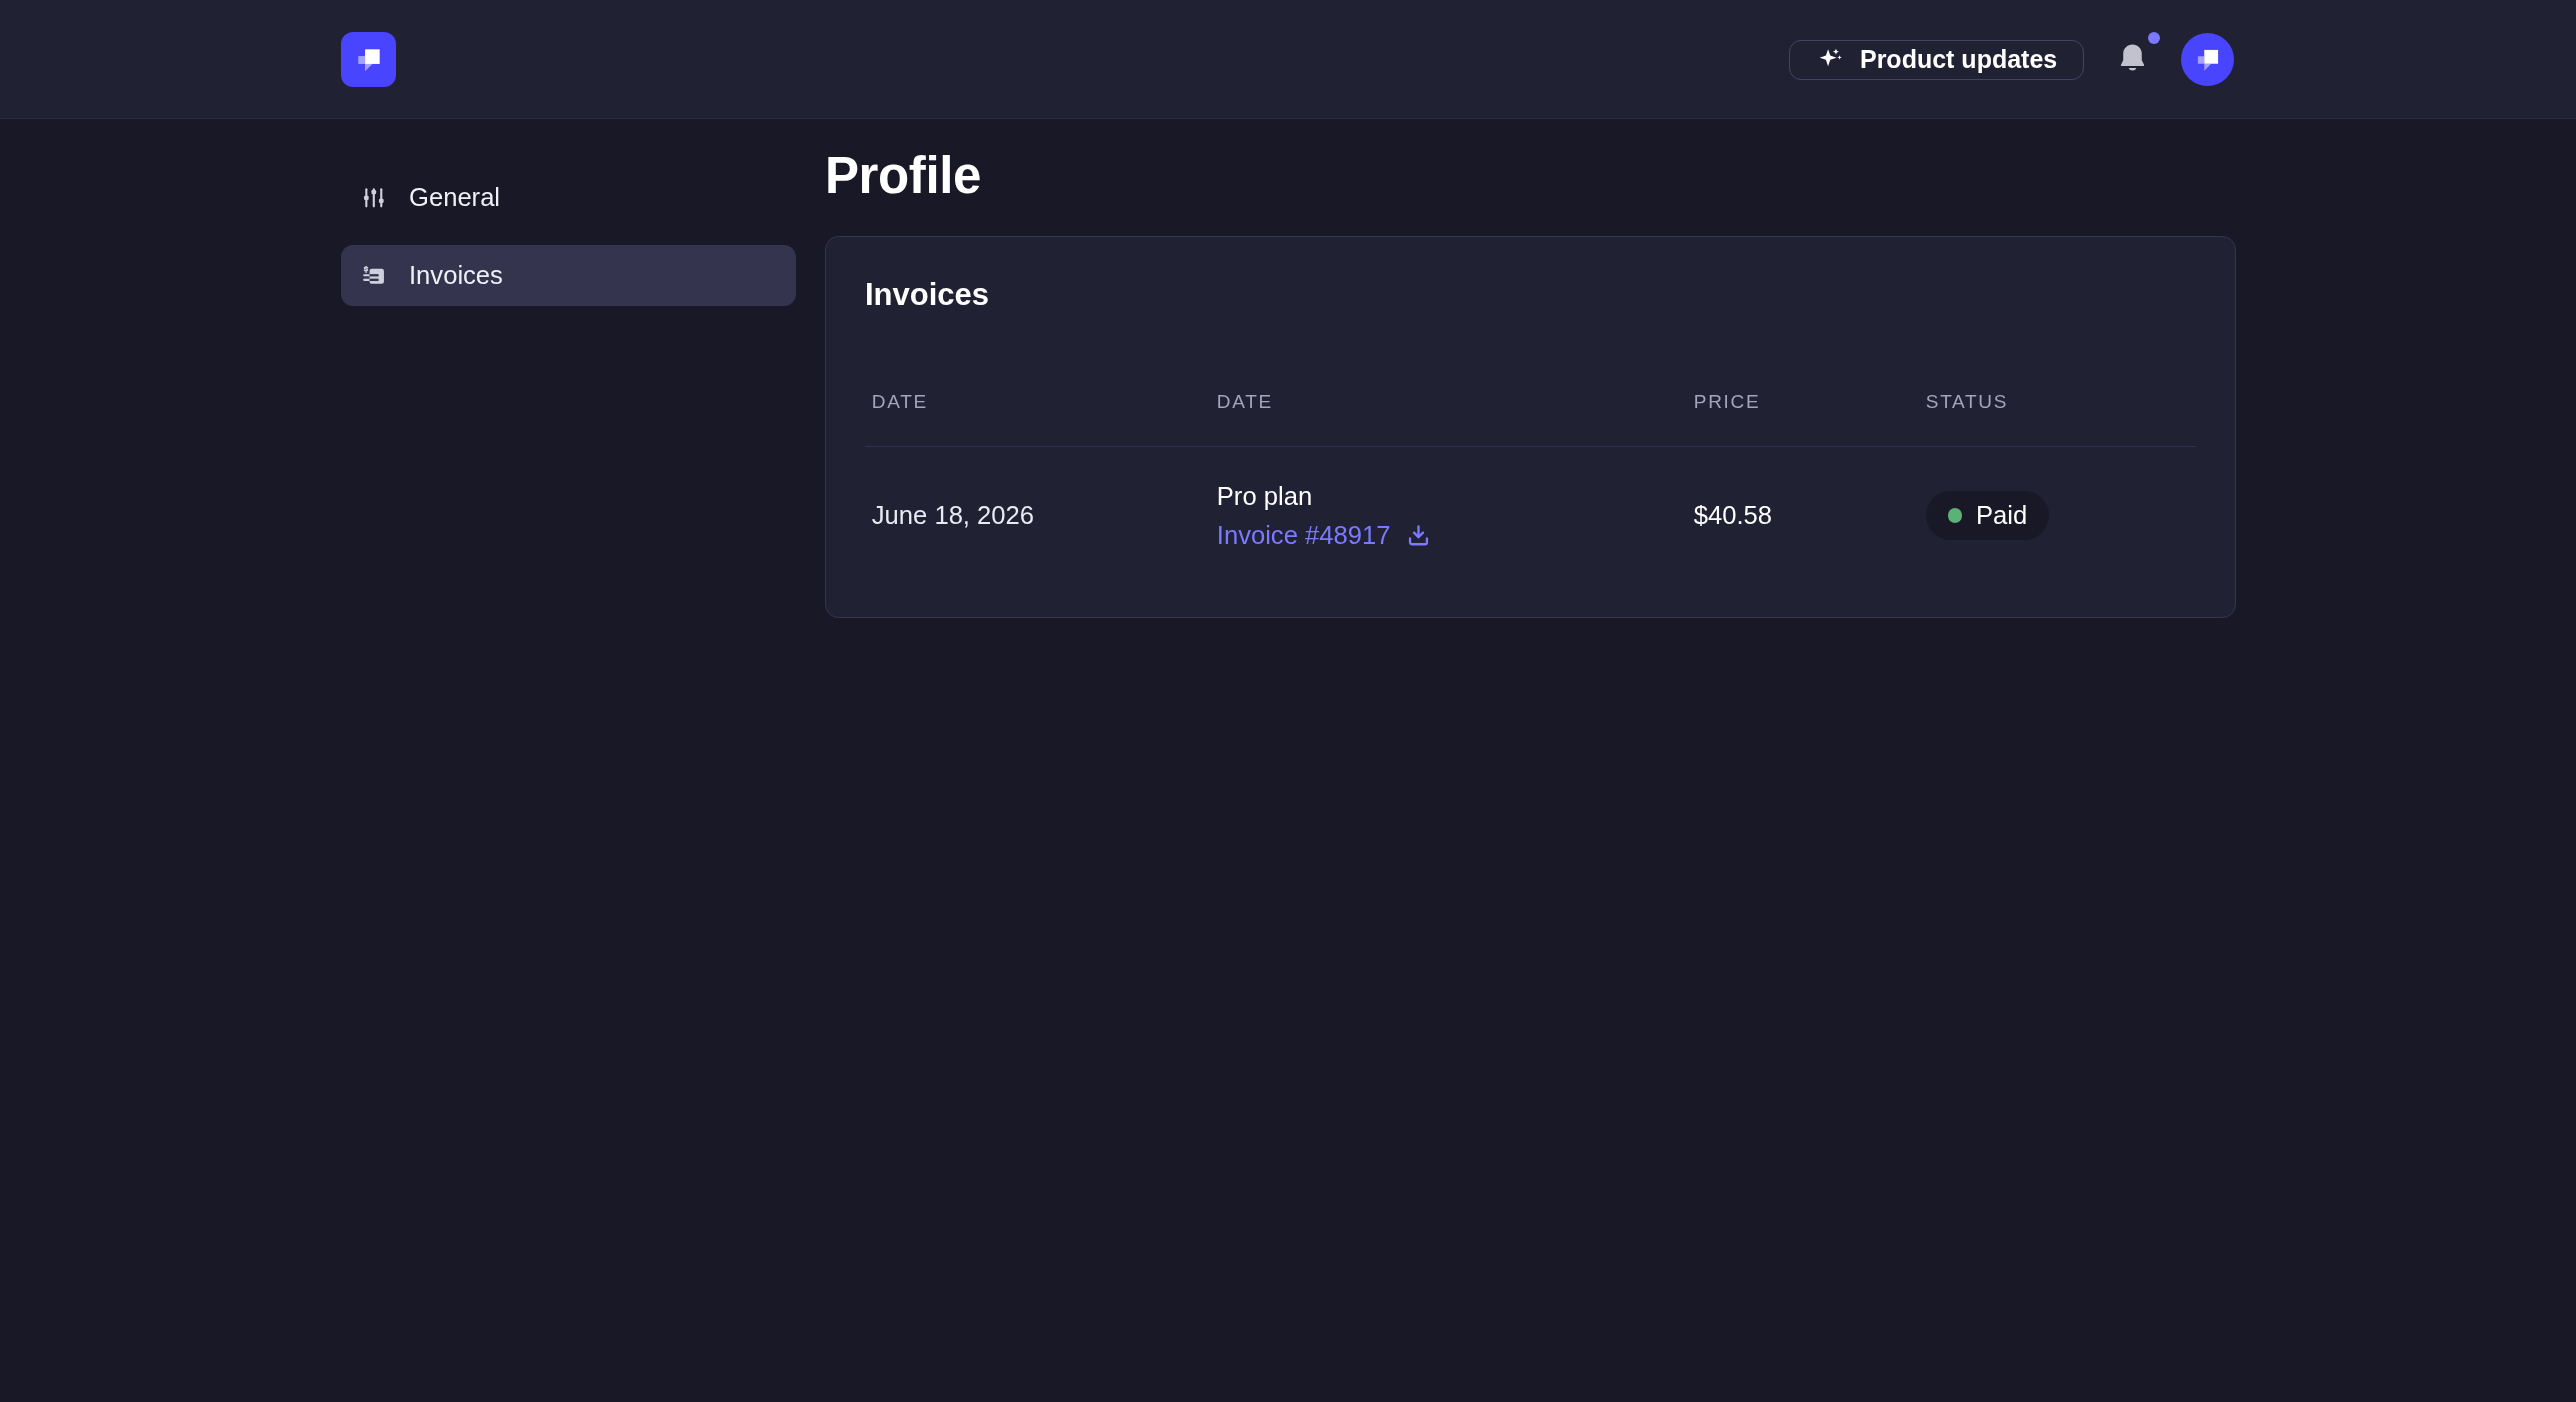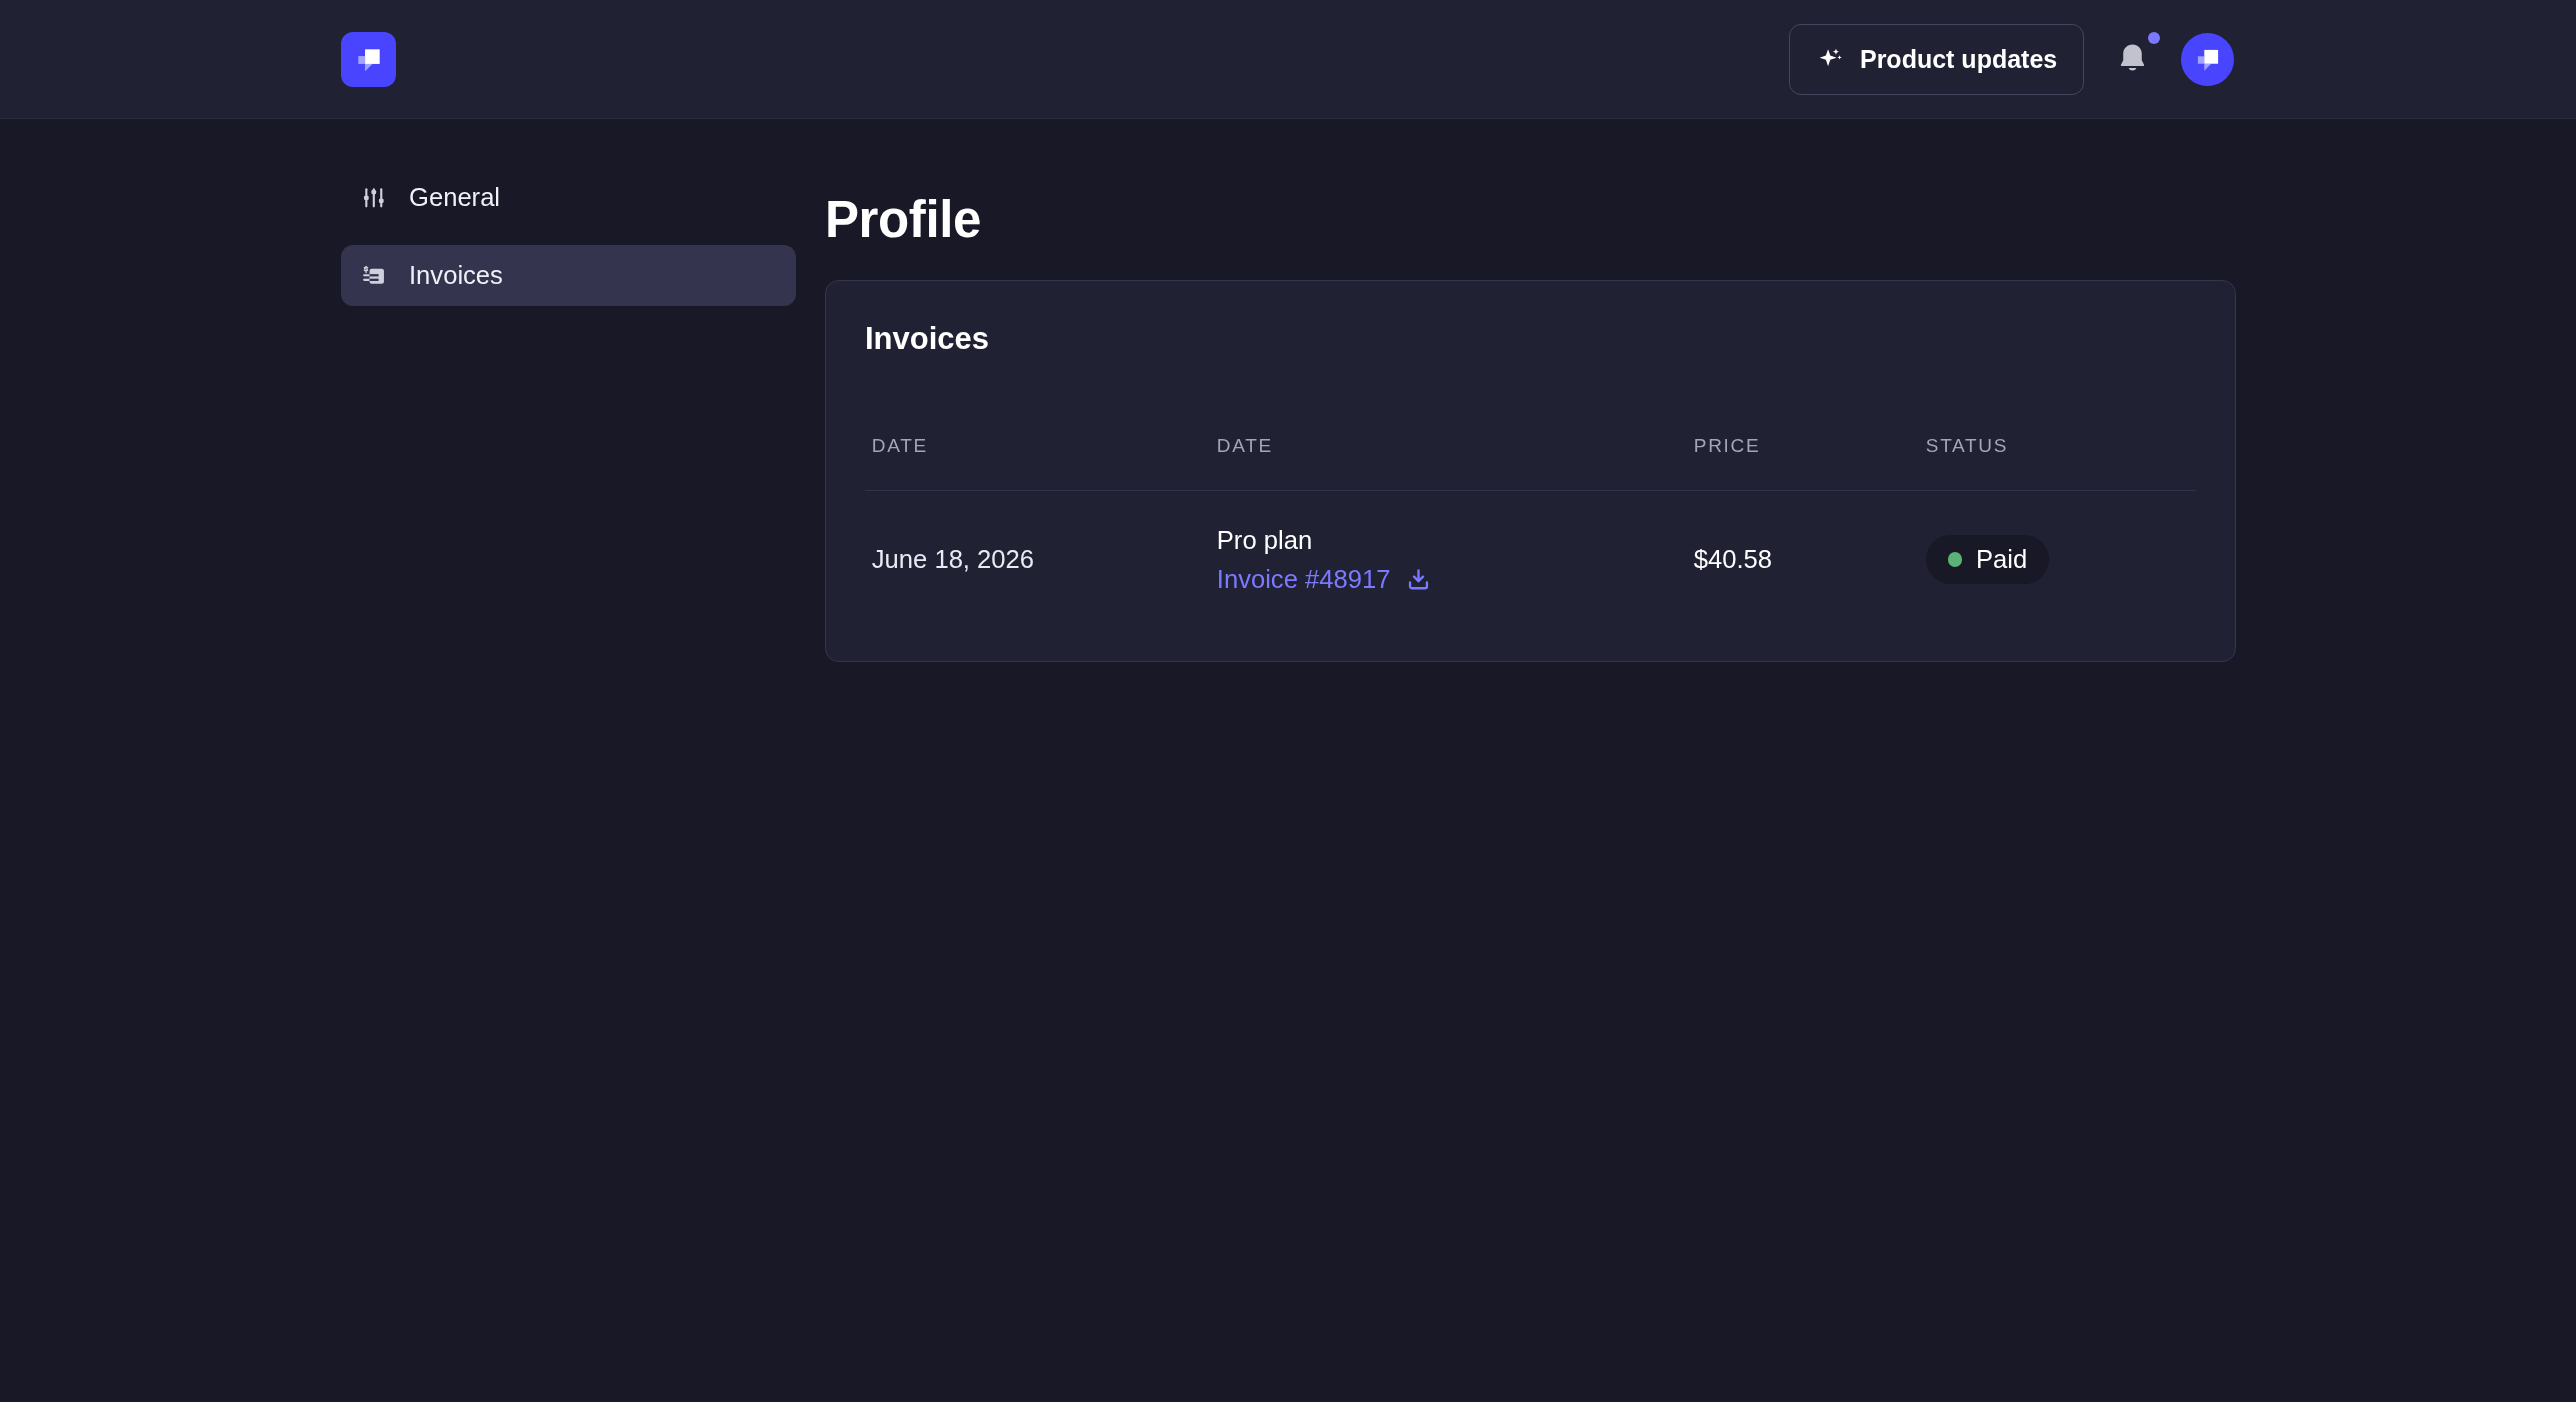--- a/index.html
+++ b/index.html
@@ -23,21 +23,21 @@
     border-radius:12px; background:#4945ff;
     display:flex; align-items:center; justify-content:center;
     cursor:pointer;
   }
   .topbar-right {
     position:absolute; right:342px; top:0; height:119px;
     display:flex; align-items:center; gap:24px;
   }
   .updates-btn {
     display:flex; align-items:center; gap:15.3px;
-    height:71px; padding:0 25.6px;
+    height:40px; padding:0 25.6px;
     background:transparent; border:1.7px solid #45455f; border-radius:12px;
     color:#ffffff; font-size:25px; font-weight:700;
     font-family:"Liberation Sans", sans-serif;
     cursor:pointer;
   }
   .bell-wrap { position:relative; width:39px; height:39px; margin:0 5.1px; cursor:pointer; }
   .bell-dot {
     position:absolute; right:-8.5px; top:-8.5px; width:12.8px; height:12.8px;
     border-radius:50%; background:#7b79ff;
   }
@@ -53,21 +53,21 @@
     display:flex; align-items:center; gap:22px;
     height:61px; padding:0 19px; margin-bottom:17px;
     border-radius:12px; font-size:25.6px; color:#f0f0f8;
     cursor:pointer;
   }
   .side-item.active { background:#34344f; }
   .side-item .ico { width:27px; height:27px; display:flex; align-items:center; justify-content:center; }
 
   
   .main { position:absolute; left:825px; top:119px; width:1411px; }
-  .page-title { margin-top:70px; font-size:51px; line-height:61px; font-weight:700; color:#ffffff; letter-spacing:-0.4px; }
+  .page-title { margin-top:26px; font-size:51px; line-height:61px; font-weight:700; color:#ffffff; letter-spacing:-0.4px; }
 
   .card {
     margin-top:30px; width:1411px; height:382px;
     background:#212134; border:1.7px solid #35354f; border-radius:13.6px;
     padding:39px;
   }
   .card-title { font-size:31px; line-height:37px; font-weight:700; color:#ffffff; }
 
   .inv-table { margin-top:77px; }
   .t-head, .t-row {

